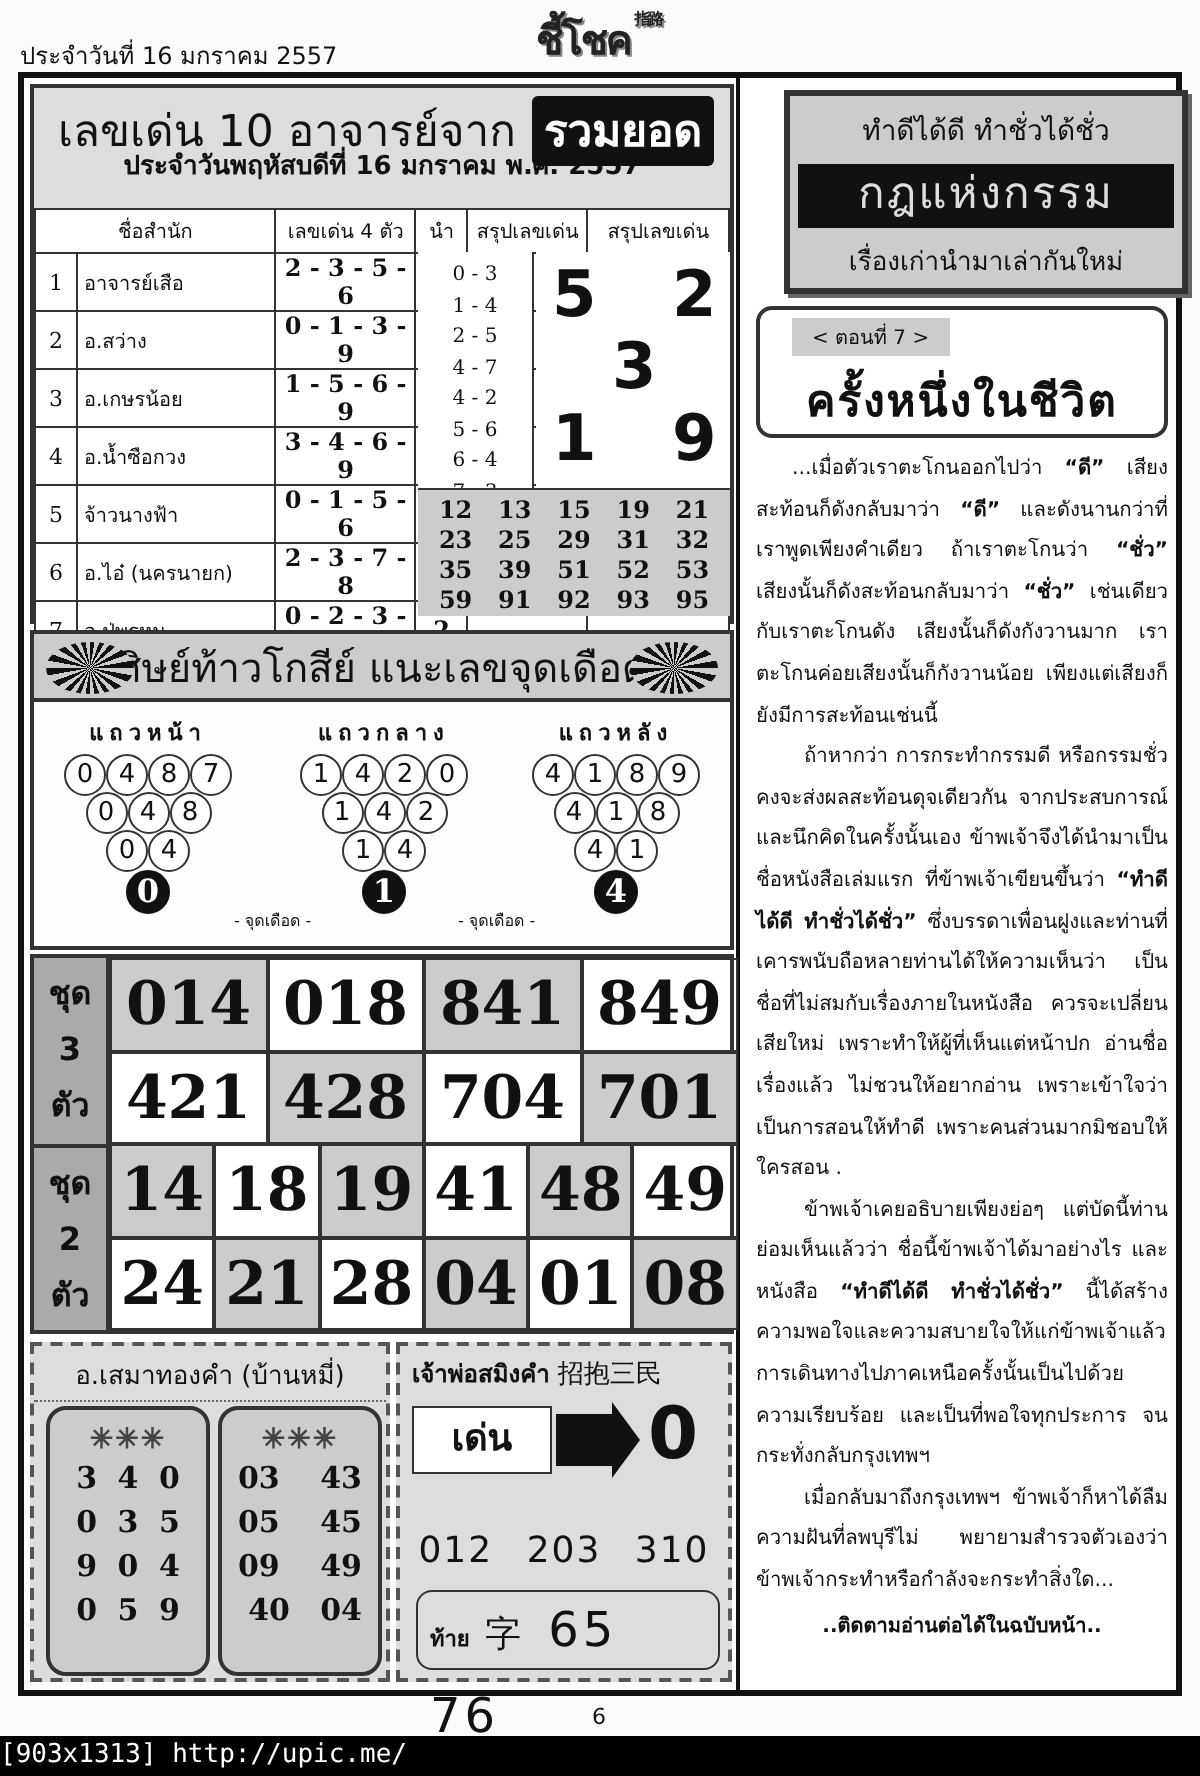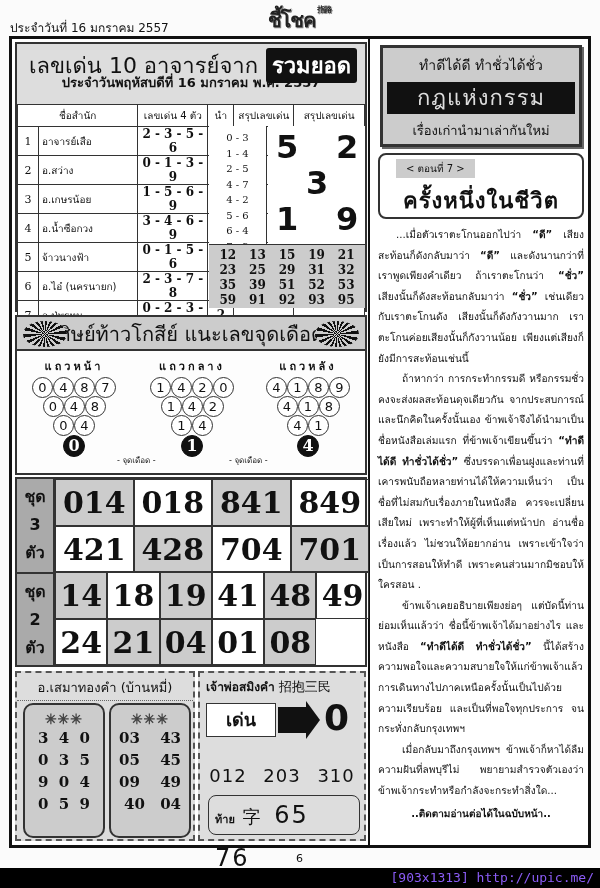--- a/index.html
+++ b/index.html
@@ -1,19 +1,19 @@
 <!DOCTYPE html>
 <html><head>
 <meta charset="utf-8">
 <style>
   * { box-sizing: border-box; margin: 0; padding: 0; }
   html, body { width: 600px; height: 888px; background: #000; overflow: hidden; }
   body { font-family: "DejaVu Sans", sans-serif; color: #111; position: relative; }
   .page { position: absolute; left: 0; top: 0; width: 600px; height: 868px; background: #fbfbfb; }
-  .watermark { position: absolute; left: 0; top: 868px; width: 600px; height: 20px; background: #000; color: #8b5cf6; font-family: "DejaVu Sans Mono", monospace; font-size: 13px; text-align: right; padding-right: 6px; line-height: 20px; }
+  .watermark { position: absolute; left: 0; top: 868px; width: 600px; height: 20px; background: #000; color: #ffffff; font-family: "DejaVu Sans Mono", monospace; font-size: 13px; text-align: left; padding-right: 6px; line-height: 20px; }
   .hdr-date { position: absolute; left: 10px; top: 18px; font-size: 12px; }
   .hdr-logo { position: absolute; left: 268px; top: 4px; font-size: 20px; font-weight: bold; color: #222; letter-spacing: -1px; text-shadow: 1px 1px 0 #888; }
   .hdr-logo small { font-size: 8px; vertical-align: top; margin-left: 2px; }
   .frame { position: absolute; left: 9px; top: 36px; width: 582px; height: 812px; border: 3px solid #111; background: #fff; }
   .left-col { position: absolute; left: 0; top: 0; width: 358px; height: 806px; border-right: 2px solid #111; }
   .right-col { position: absolute; left: 360px; top: 0; width: 216px; height: 806px; }
 
   
   .top-box { position: absolute; left: 3px; top: 3px; width: 352px; height: 270px; border: 2px solid #333; background: #ddd; }
   .top-title { position: absolute; left: 12px; top: 4px; font-size: 22px; color: #111; }
@@ -60,21 +60,21 @@
   .chao-play { position: absolute; left: 6px; top: 30px; width: 70px; height: 34px; background: #fff; border: 1px solid #333; font-size: 18px; font-weight: bold; text-align: center; line-height: 32px; }
   .chao-arrow { position: absolute; left: 78px; top: 34px; width: 30px; height: 26px; background: #111; }
   .chao-arrow::after { content: ""; position: absolute; left: 28px; top: -6px; border-left: 14px solid #111; border-top: 19px solid transparent; border-bottom: 19px solid transparent; }
   .chao-digit { position: absolute; left: 124px; top: 24px; font-size: 36px; font-weight: bold; }
   .chao-triples { position: absolute; left: 0; width: 100%; top: 92px; text-align: center; font-size: 18px; letter-spacing: 1px; word-spacing: 10px; }
   .chao-tail { position: absolute; left: 8px; top: 122px; width: 152px; height: 40px; border: 1px solid #333; border-radius: 8px; font-size: 24px; line-height: 38px; padding-left: 6px; }
   .chao-tail .tlbl { font-size: 11px; font-weight: bold; }
   .chao-tail .cn { font-family: "DejaVu Serif", serif; font-size: 18px; margin-right: 6px; }
 
   
-  .kam-banner { position: absolute; left: 8px; top: 6px; width: 202px; height: 102px; border: 3px solid #333; background: #ccc; box-shadow: 2px 2px 0 #666; }
+  .kam-banner { position: absolute; left: 20px; top: 6px; width: 202px; height: 102px; border: 3px solid #333; background: #ccc; box-shadow: 2px 2px 0 #666; }
   .kam-top { text-align: center; font-size: 14px; margin-top: 6px; }
   .kam-mid { margin: 6px 4px 0 4px; height: 32px; background: #111; color: #ddd; font-size: 22px; text-align: center; line-height: 32px; letter-spacing: 1px; }
   .kam-bot { text-align: center; font-size: 13px; margin-top: 6px; }
   .episode-box { position: absolute; left: 6px; top: 114px; width: 206px; height: 66px; border: 2px solid #333; border-radius: 8px; }
   .episode-no { position: absolute; left: 16px; top: 4px; background: #ccc; font-size: 10px; padding: 2px 10px; }
   .episode-title { position: absolute; left: 0; width: 100%; top: 28px; text-align: center; font-size: 22px; font-weight: bold; letter-spacing: 1px; }
   .story { position: absolute; left: 6px; top: 186px; width: 206px; font-size: 10.2px; line-height: 20.6px; text-align: justify; }
   .story p { text-indent: 24px; }
   .story p.first { text-indent: 18px; }
   .story b { font-weight: bold; }
@@ -334,20 +334,21 @@
               <div class="set-cell shade" style="width: 52.3px; height: 46.5px; line-height: 46.5px;">14</div>
               <div class="set-cell" style="width: 52.3px; height: 46.5px; line-height: 46.5px;">18</div>
               <div class="set-cell shade" style="width: 52.3px; height: 46.5px; line-height: 46.5px;">19</div>
               <div class="set-cell" style="width: 52.3px; height: 46.5px; line-height: 46.5px;">41</div>
               <div class="set-cell shade" style="width: 52.3px; height: 46.5px; line-height: 46.5px;">48</div>
               <div class="set-cell" style="width: 52.3px; height: 46.5px; line-height: 46.5px;">49</div>
             </div>
             <div class="set-row" style="top: 139.5px;">
               <div class="set-cell" style="width: 52.3px; height: 46.5px; line-height: 46.5px;">24</div>
               <div class="set-cell shade" style="width: 52.3px; height: 46.5px; line-height: 46.5px;">21</div>
+              <div class="set-cell" style="width: 52.3px; height: 46.5px; line-height: 46.5px;">28</div>
               <div class="set-cell shade" style="width: 52.3px; height: 46.5px; line-height: 46.5px;">04</div>
               <div class="set-cell" style="width: 52.3px; height: 46.5px; line-height: 46.5px;">01</div>
               <div class="set-cell shade" style="width: 52.3px; height: 46.5px; line-height: 46.5px;">08</div>
             </div>
           </div>
       </div>
 
       <div class="semah">
         <div class="semah-title">อ.เสมาทองคำ (บ้านหมี่)</div>
         <div class="semah-card" style="left:6px;width:82px">

